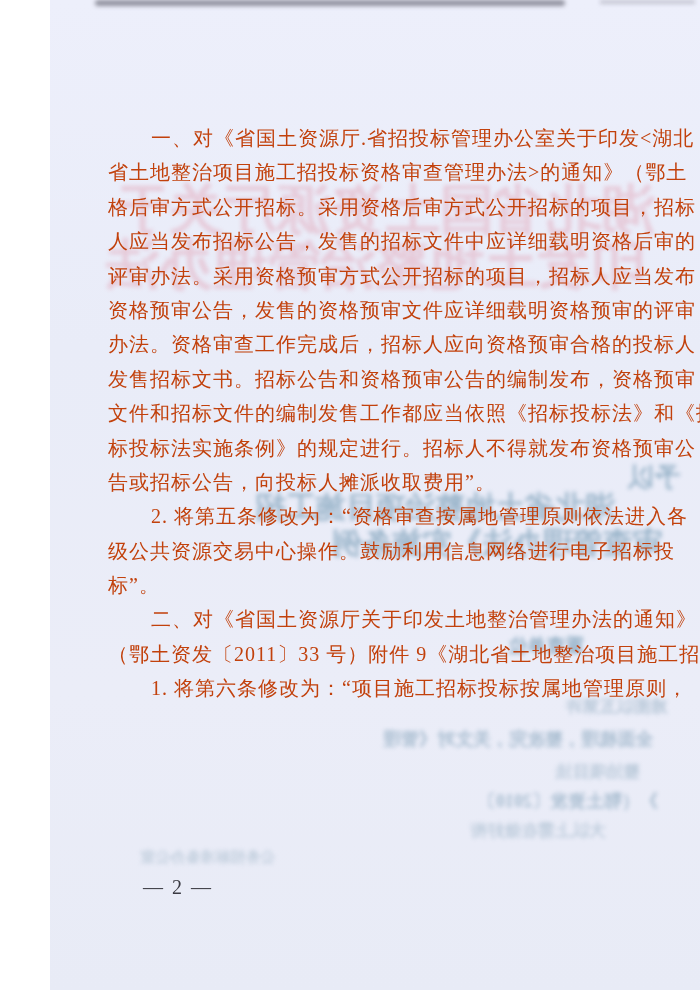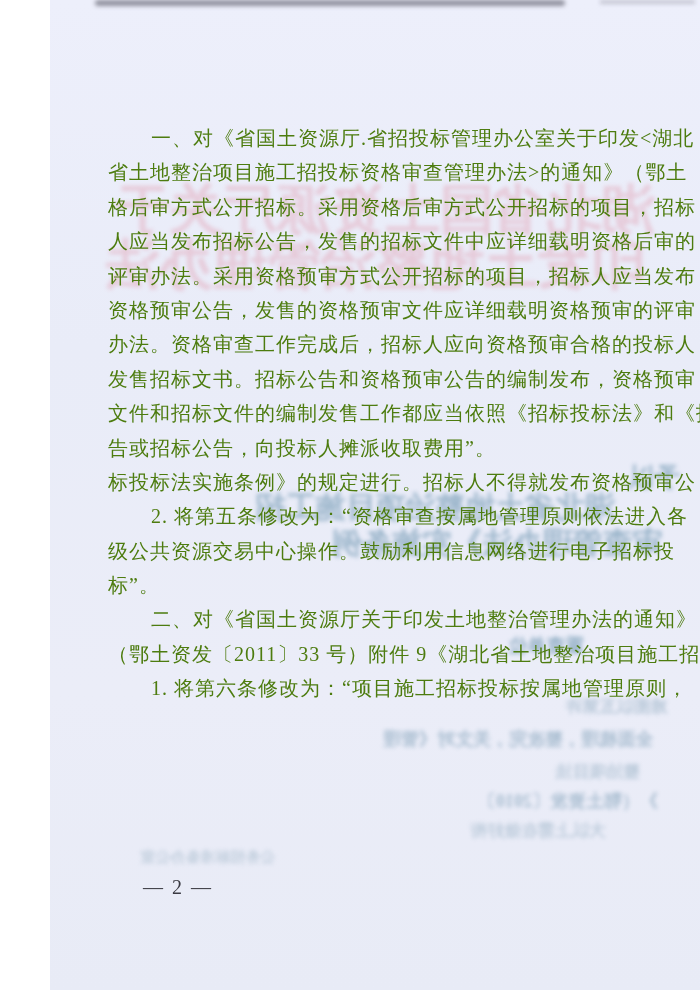--- a/index.html
+++ b/index.html
@@ -32,21 +32,21 @@
     position:absolute;
     transform:scaleX(-1);
     filter:blur(2px);
     white-space:nowrap;
     font-family:"Liberation Serif","DejaVu Serif",serif;
     line-height:1;
   }
   
   .text-block{
     position:absolute;left:108px;top:121px;width:586px;
-    font-size:20px;letter-spacing:1px;color:#4d7c0f;
+    font-size:20px;letter-spacing:1px;color:#c2410c;
     line-height:34.4px;
   }
   .text-line{white-space:nowrap;height:34.4px;}
   .text-line.indent{padding-left:43px;}
   .page-footer{
     position:absolute;left:143px;top:876px;
     font-size:20px;color:#3a3a42;letter-spacing:2px;
     font-family:"Liberation Serif","DejaVu Serif",serif;
   }
 </style>
@@ -77,22 +77,22 @@
 <div class="text-block" id="text-block">
     <div class="text-line indent">一、对《省国土资源厅.省招投标管理办公室关于印发&lt;湖北</div>
     <div class="text-line">省土地整治项目施工招投标资格审查管理办法&gt;的通知》（鄂土</div>
     <div class="text-line">格后审方式公开招标。采用资格后审方式公开招标的项目，招标</div>
     <div class="text-line">人应当发布招标公告，发售的招标文件中应详细载明资格后审的</div>
     <div class="text-line">评审办法。采用资格预审方式公开招标的项目，招标人应当发布</div>
     <div class="text-line">资格预审公告，发售的资格预审文件应详细载明资格预审的评审</div>
     <div class="text-line">办法。资格审查工作完成后，招标人应向资格预审合格的投标人</div>
     <div class="text-line">发售招标文书。招标公告和资格预审公告的编制发布，资格预审</div>
     <div class="text-line">文件和招标文件的编制发售工作都应当依照《招标投标法》和《招</div>
+    <div class="text-line">标投标法实施条例》的规定进行。招标人不得就发布资格预审公</div>
     <div class="text-line">告或招标公告，向投标人摊派收取费用”。</div>
-    <div class="text-line">标投标法实施条例》的规定进行。招标人不得就发布资格预审公</div>
     <div class="text-line indent">2. 将第五条修改为：“资格审查按属地管理原则依法进入各</div>
     <div class="text-line">级公共资源交易中心操作。鼓励利用信息网络进行电子招标投</div>
     <div class="text-line">标”。</div>
     <div class="text-line indent">二、对《省国土资源厅关于印发土地整治管理办法的通知》</div>
     <div class="text-line">（鄂土资发〔2011〕33 号）附件 9《湖北省土地整治项目施工招</div>
     <div class="text-line indent">1. 将第六条修改为：“项目施工招标投标按属地管理原则，</div>
   </div>
 
 <div class="page-footer">— 2 —</div>
 

